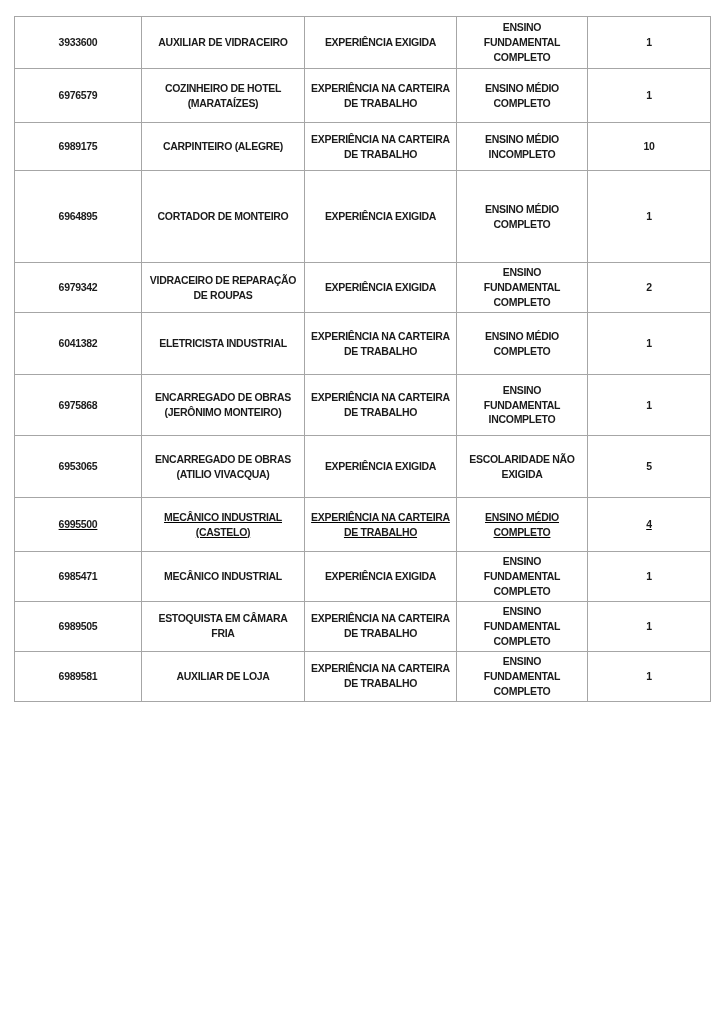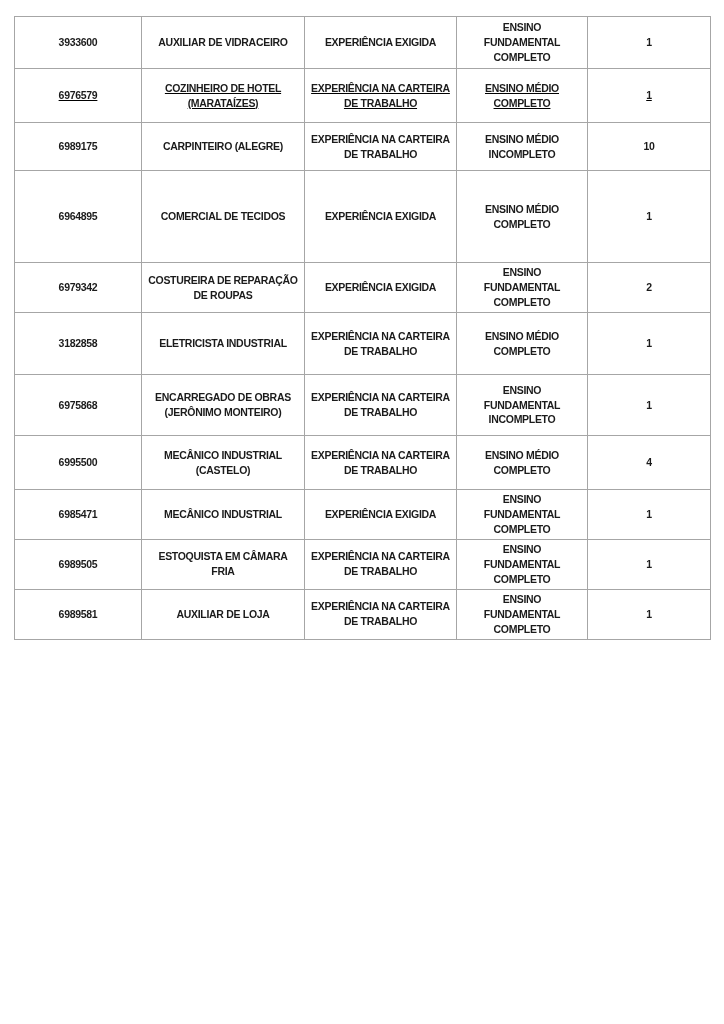--- a/index.html
+++ b/index.html
@@ -35,32 +35,32 @@
     line-height: 1.42;
     letter-spacing: -0.3px;
     text-align: center;
     vertical-align: middle;
     white-space: pre-line;
     padding: 2px 3px;
     overflow: hidden;
   }
   
   tr.row-1  { height: 52px; }
-  tr.row-2  { height: 54px; text-decoration: underline; }
+  tr.row-2  { height: 54px; }
   tr.row-3  { height: 48px; padding-left: 18px; }
   tr.row-4  { height: 50px; }
   tr.row-5  { height: 80px; }
   tr.row-6  { height: 86px; }
   tr.row-7  { height: 92px; }
   tr.row-8  { height: 50px; }
   tr.row-9  { height: 34px; }
   tr.row-10 { height: 62px; }
   tr.row-11 { height: 61px; }
   tr.row-12 { height: 62px; }
-  tr.row-13 { height: 54px; }
+  tr.row-13 { height: 54px; text-decoration: underline; }
   tr.row-14 { height: 50px; }
   tr.row-15 { height: 48px; }
   tr.row-16 { height: 50px; }
 </style>
 </head>
 <body>
 
 <div class="page">
   <table class="vacancy-table">
     <colgroup>
@@ -94,55 +94,64 @@
           <td>6989175</td>
           <td>CARPINTEIRO (ALEGRE)</td>
           <td>EXPERIÊNCIA NA CARTEIRA
 DE TRABALHO</td>
           <td>ENSINO MÉDIO
 INCOMPLETO</td>
           <td>10</td>
         </tr>
         <tr class="row-7">
           <td>6964895</td>
-          <td>COMERCIAL DE TECIDOS</td>
+          <td>CORTADOR DE MONTEIRO</td>
           <td>EXPERIÊNCIA EXIGIDA</td>
           <td>ENSINO MÉDIO
 COMPLETO</td>
           <td>1</td>
         </tr>
         <tr class="row-8">
           <td>6979342</td>
-          <td>COSTUREIRA DE REPARAÇÃO
+          <td>VIDRACEIRO DE REPARAÇÃO
 DE ROUPAS</td>
           <td>EXPERIÊNCIA EXIGIDA</td>
           <td>ENSINO
 FUNDAMENTAL
 COMPLETO</td>
           <td>2</td>
         </tr>
         <tr class="row-10">
-          <td>3182858</td>
+          <td>6041382</td>
           <td>ELETRICISTA INDUSTRIAL</td>
           <td>EXPERIÊNCIA NA CARTEIRA
 DE TRABALHO</td>
           <td>ENSINO MÉDIO
 COMPLETO</td>
           <td>1</td>
         </tr>
         <tr class="row-11">
           <td>6975868</td>
           <td>ENCARREGADO DE OBRAS
 (JERÔNIMO MONTEIRO)</td>
           <td>EXPERIÊNCIA NA CARTEIRA
 DE TRABALHO</td>
           <td>ENSINO
 FUNDAMENTAL
 INCOMPLETO</td>
           <td>1</td>
+        </tr>
+        <tr class="row-12">
+          <td>6953065</td>
+          <td>ENCARREGADO DE OBRAS
+(ATILIO VIVACQUA)</td>
+          <td>EXPERIÊNCIA EXIGIDA</td>
+          <td>ESCOLARIDADE NÃO
+EXIGIDA</td>
+          <td>5</td>
         </tr>
         <tr class="row-13">
           <td>6995500</td>
           <td>MECÂNICO INDUSTRIAL
 (CASTELO)</td>
           <td>EXPERIÊNCIA NA CARTEIRA
 DE TRABALHO</td>
           <td>ENSINO MÉDIO
 COMPLETO</td>
           <td>4</td>

